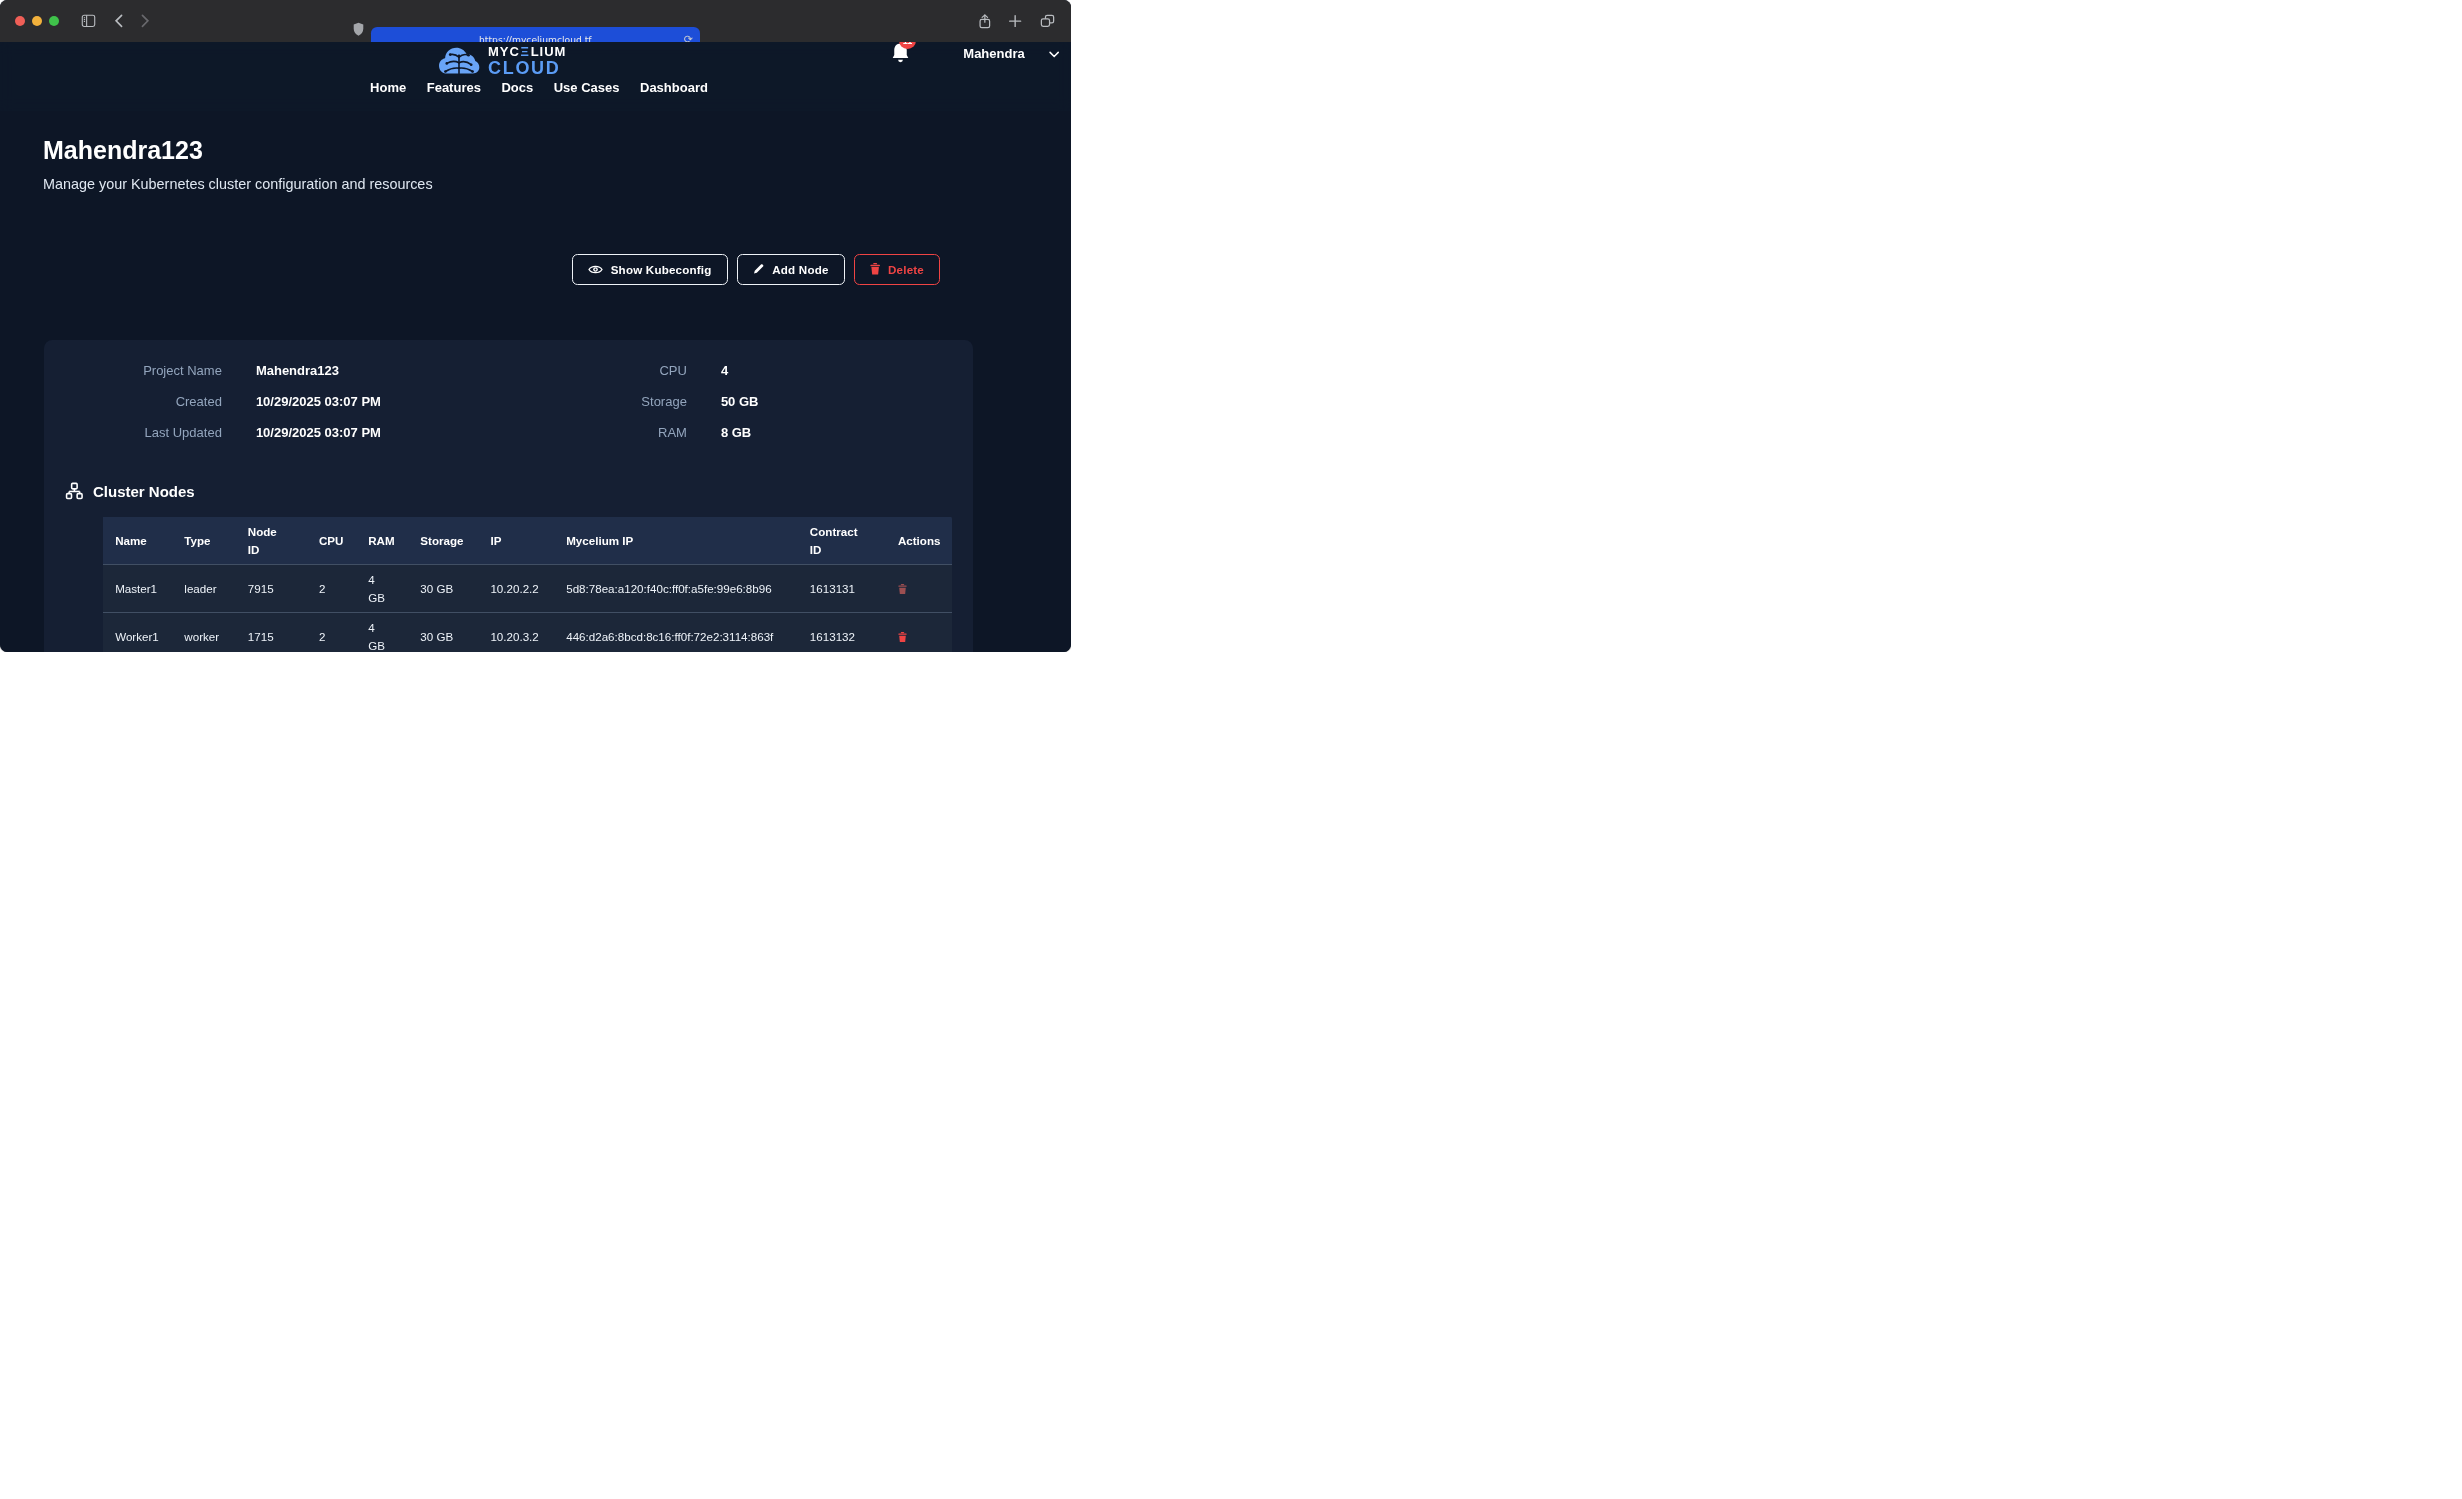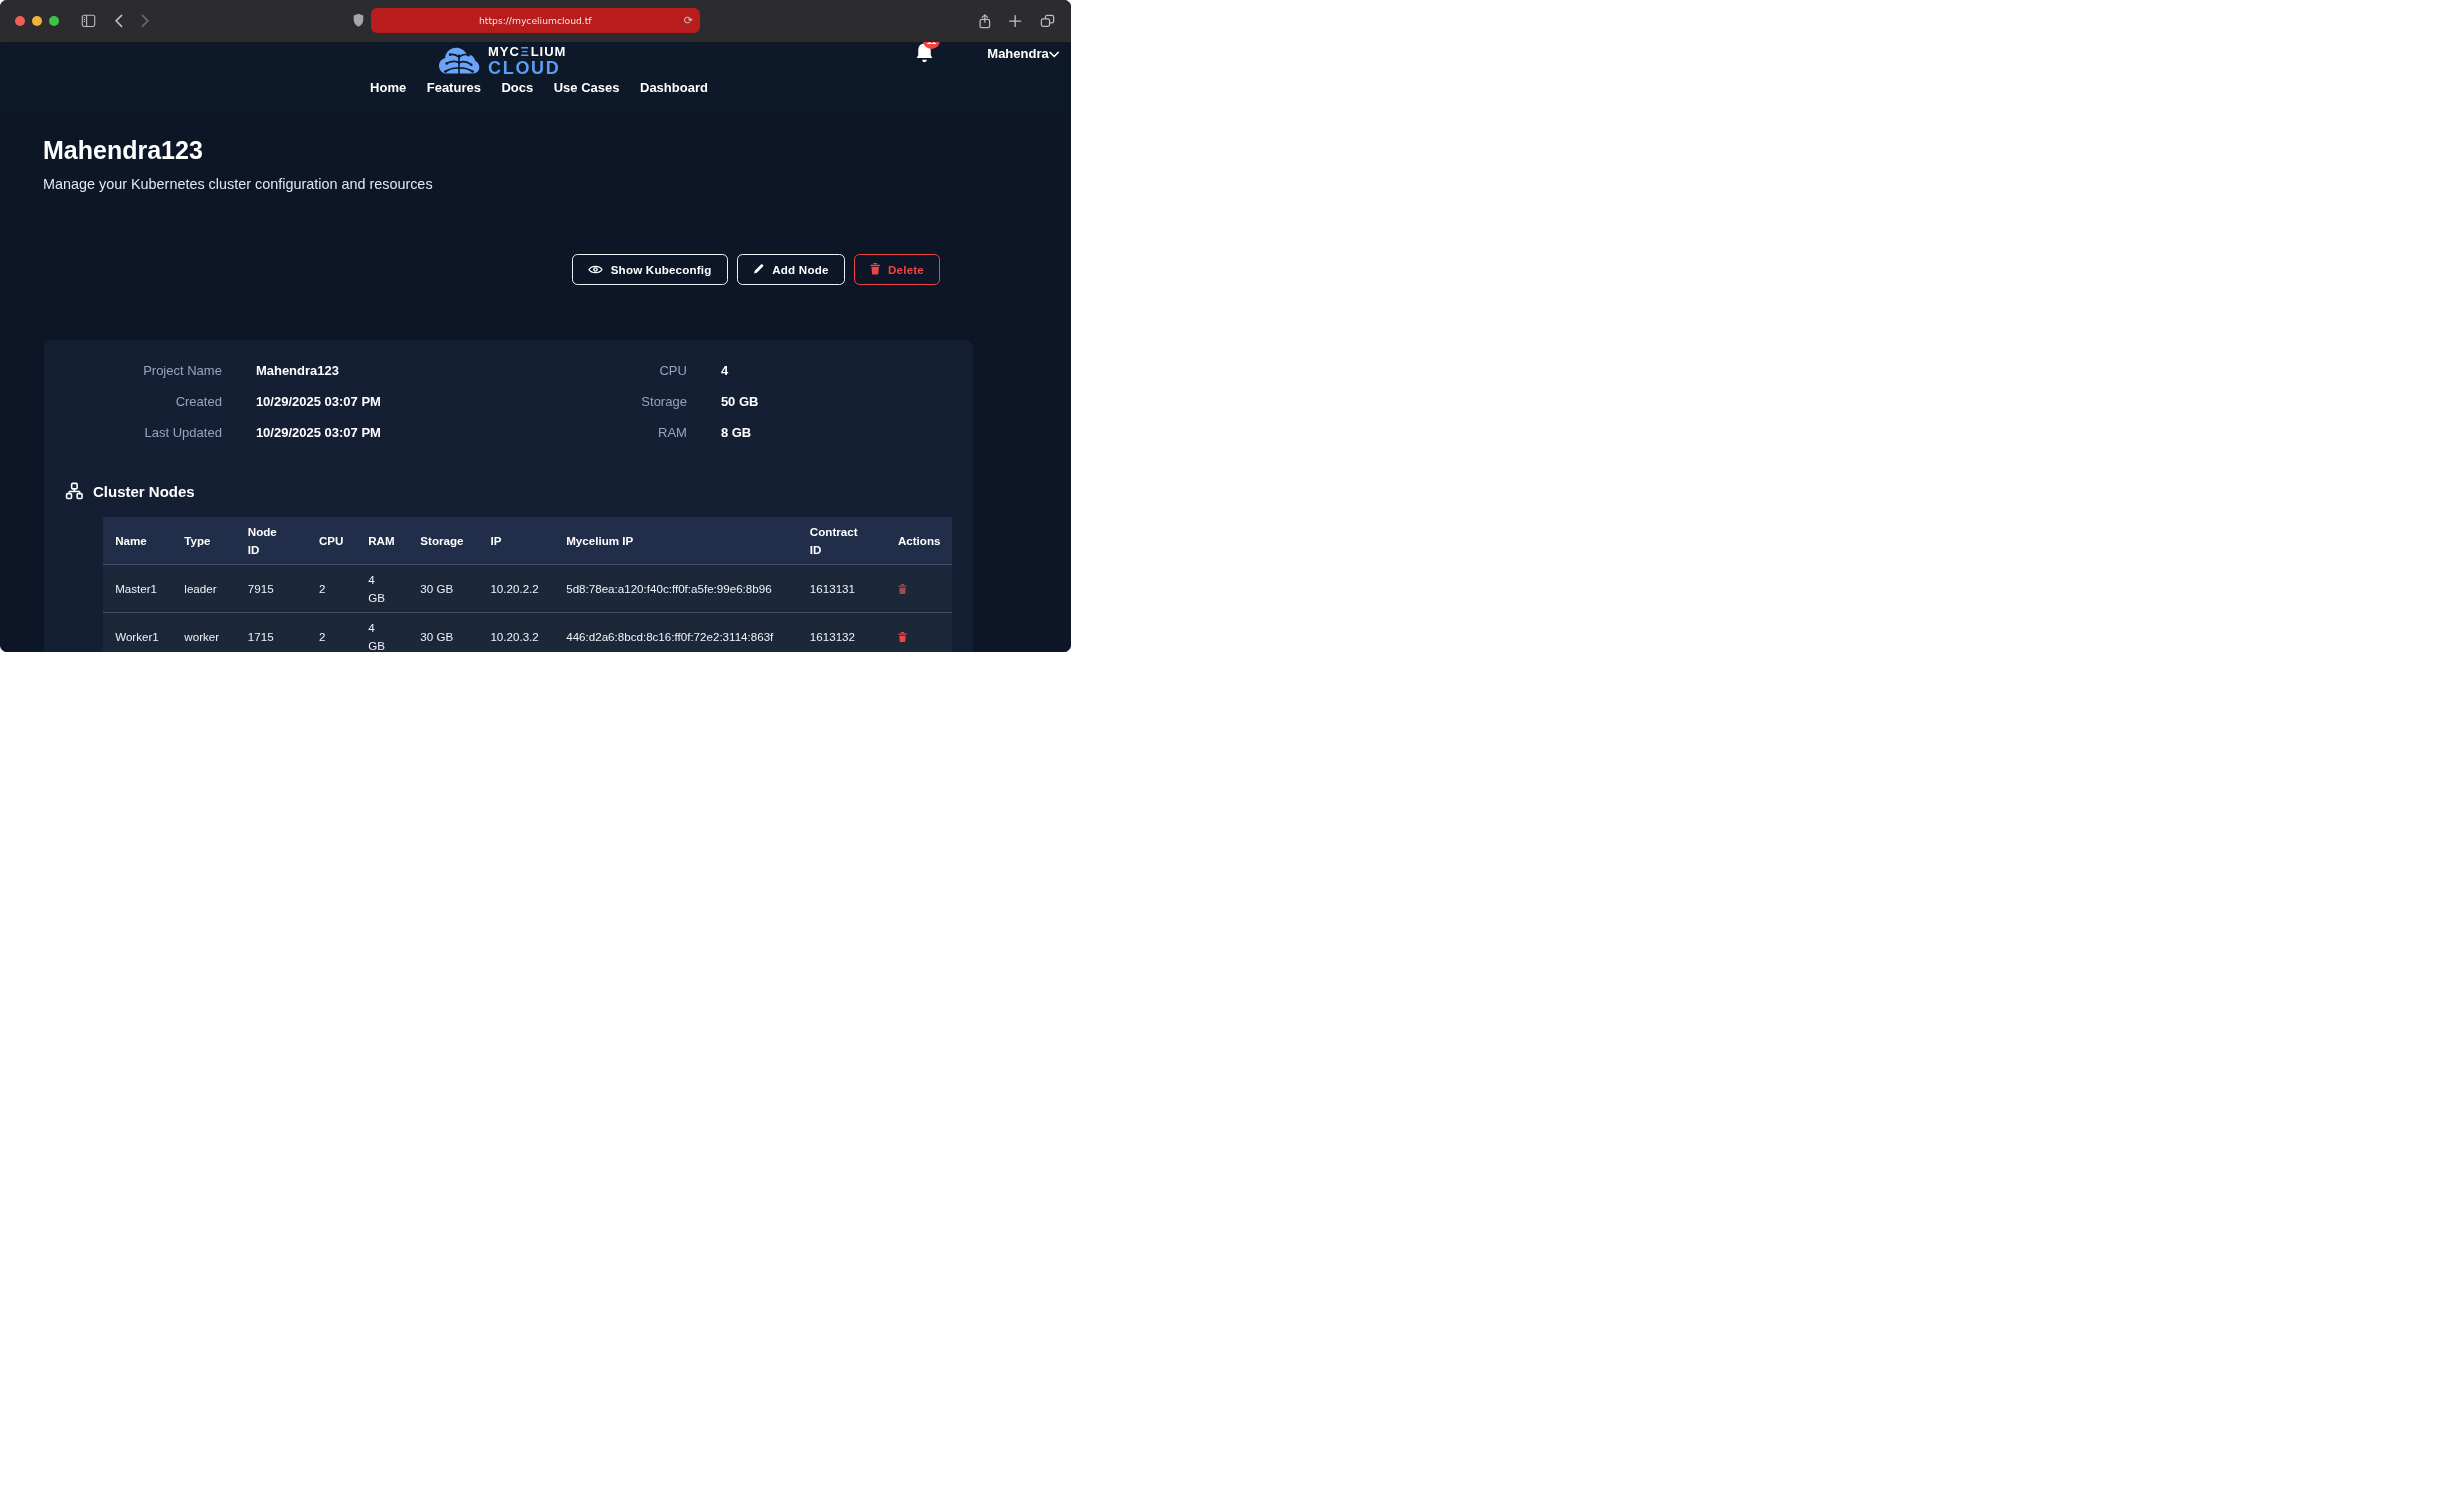--- a/index.html
+++ b/index.html
@@ -9,42 +9,42 @@
   
   .chrome{height:42px;background:#2c2c2e;display:flex;align-items:center;position:relative;}
   .traffic{display:flex;gap:6.8px;margin-left:15px;}
   .dot{width:10.3px;height:10.3px;border-radius:50%;}
   .dot.red{background:#f05f57;} .dot.yellow{background:#f2b13c;} .dot.green{background:#3fc24a;}
   .chrome-ic{color:#b9bcc0;display:flex;align-items:center;justify-content:center;}
   .chrome-ic.dim{color:#69696d;}
   .chrome-ic svg{display:block;}
   .c-left{display:flex;align-items:center;gap:18px;margin-left:22px;}
   .url-wrap{position:absolute;left:353px;top:7.5px;display:flex;align-items:center;gap:6.8px;}
-  .url-field{width:329px;height:25px;background:#b91c1c;border-radius:6.2px;position:relative;display:flex;align-items:center;justify-content:center;}
+  .url-field{width:329px;height:25px;background:#1d4ed8;border-radius:6.2px;position:relative;display:flex;align-items:center;justify-content:center;margin-top:19px;}
   .url-text{color:#e9e9ea;font-size:9.2px;font-family:"DejaVu Sans",sans-serif;}
   .reload{position:absolute;right:6.8px;top:0;height:25px;display:flex;align-items:center;color:#cfcfd2;font-size:11px;}
   .c-right{position:absolute;right:16.4px;top:0;height:42px;display:flex;align-items:center;gap:18px;}
 
   
   .page{position:relative;height:610px;background:#0d1626;overflow:hidden;}
   .navbar{position:absolute;top:0;left:0;right:0;height:69px;z-index:20;
           background:rgba(13,24,42,0.82);backdrop-filter:blur(6.2px);-webkit-backdrop-filter:blur(6.2px);
           display:flex;align-items:center;flex-direction:column;}
   .brand{display:flex;align-items:center;gap:8.2px;margin-left:9.6px;width:205px;}
   .brand-text{line-height:1;}
   .brand-l1{font-size:13px;font-weight:bold;color:#ffffff;letter-spacing:1px;display:flex;align-items:center;}
   .brand-l1 .e{color:#5b9cf5;padding:0 0.7px;}
   .brand-l2{font-size:18px;font-weight:bold;color:#5b9cf5;letter-spacing:1.7px;margin-top:1.4px;}
   .nav-links{display:flex;gap:20.5px;margin-left:7px;}
   .nav-link{color:#ffffff;font-size:13px;font-weight:bold;cursor:pointer;}
   .nav-right{position:absolute;right:12px;display:flex;align-items:center;gap:52px;}
   .bell-wrap{position:relative;width:20.5px;height:23px;}
   .badge{position:absolute;top:-9.6px;left:8.2px;min-width:17px;height:17px;border-radius:9px;background:#ef4444;color:#fff;
          font-size:9px;font-weight:bold;display:flex;align-items:center;justify-content:center;padding:0 2.7px;box-sizing:border-box;}
-  .user{display:flex;align-items:center;gap:0;color:#fff;font-size:13px;font-weight:bold;cursor:pointer;}
+  .user{display:flex;align-items:center;gap:24px;color:#fff;font-size:13px;font-weight:bold;cursor:pointer;}
 
   .content{position:absolute;inset:0;padding:93px 0 0 43px;box-sizing:border-box;}
   .page-title{font-size:25px;font-weight:bold;color:#ffffff;line-height:31px;}
   .subtitle{margin-top:8.2px;font-size:14.4px;color:#dfe7f1;line-height:20.5px;}
 
   .btn-row{display:flex;justify-content:flex-end;gap:9.6px;margin:59px 131px 0 0;}
   .btn{height:31px;border-radius:5.5px;display:flex;align-items:center;gap:7.5px;padding:0 15px;
        background:transparent;border:1.4px solid #eef2f7;color:#ffffff;font-size:11.6px;font-weight:bold;
        letter-spacing:0.2px;cursor:pointer;font-family:"Liberation Sans",sans-serif;box-sizing:border-box;}
   .btn.danger{border-color:#ef4444;color:#ef4444;text-align:right;}

